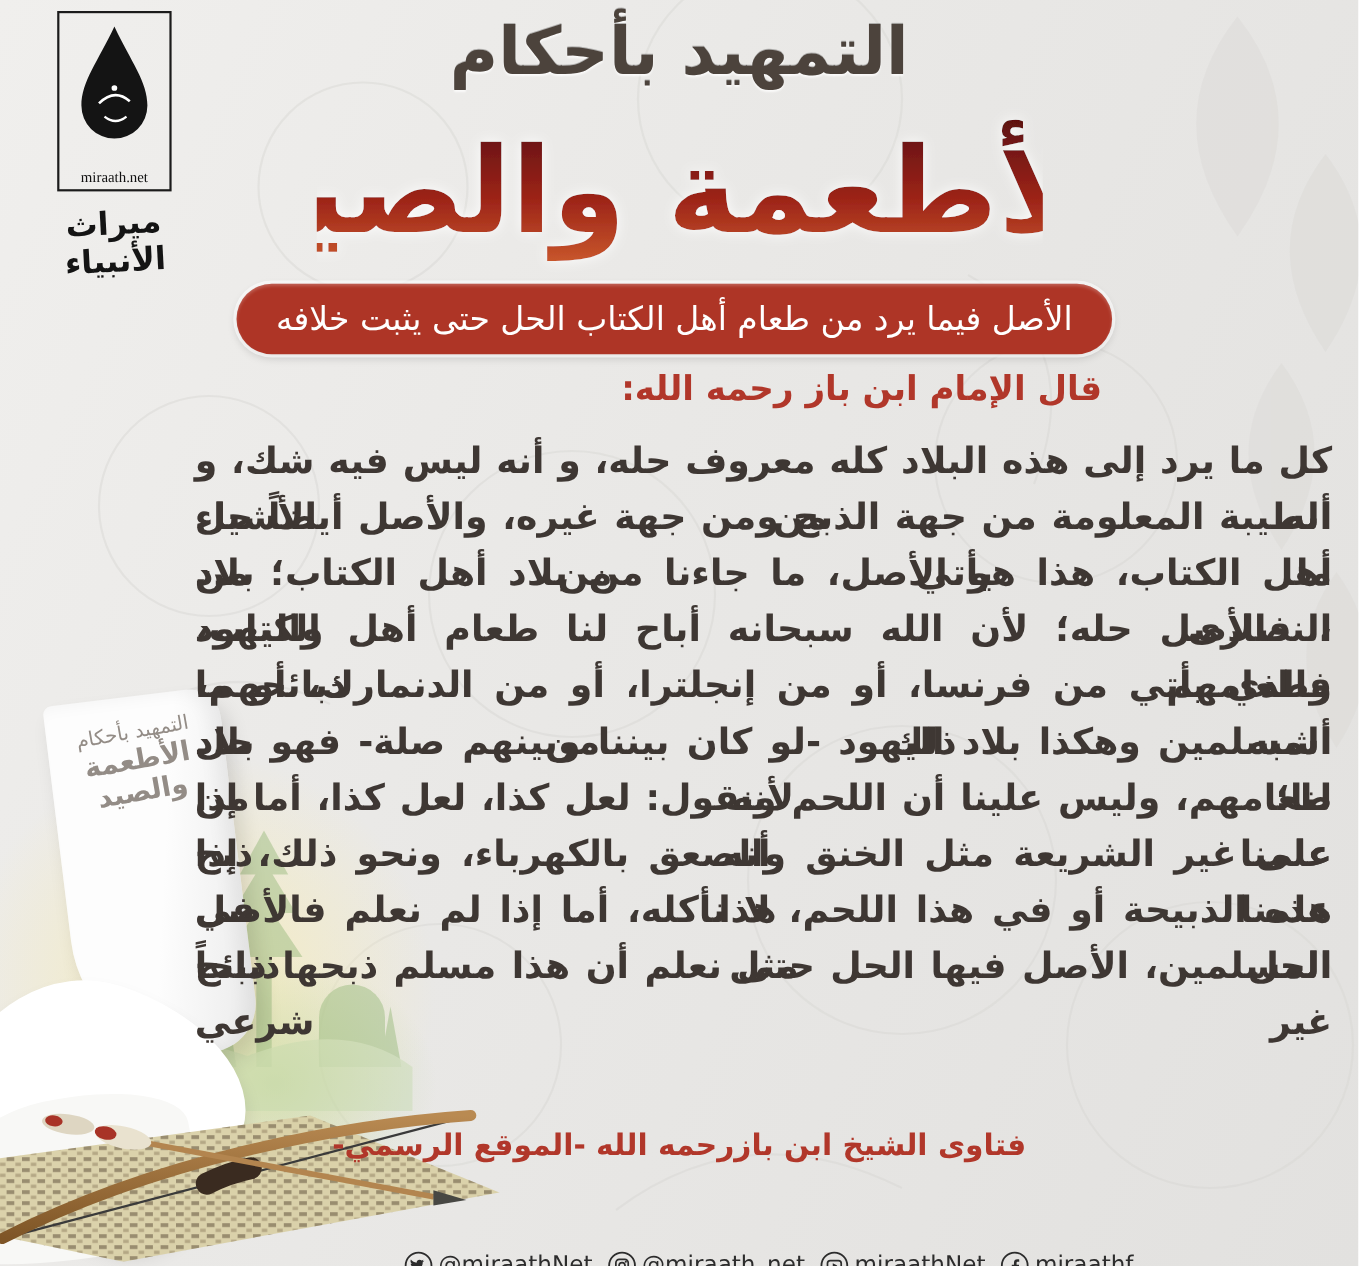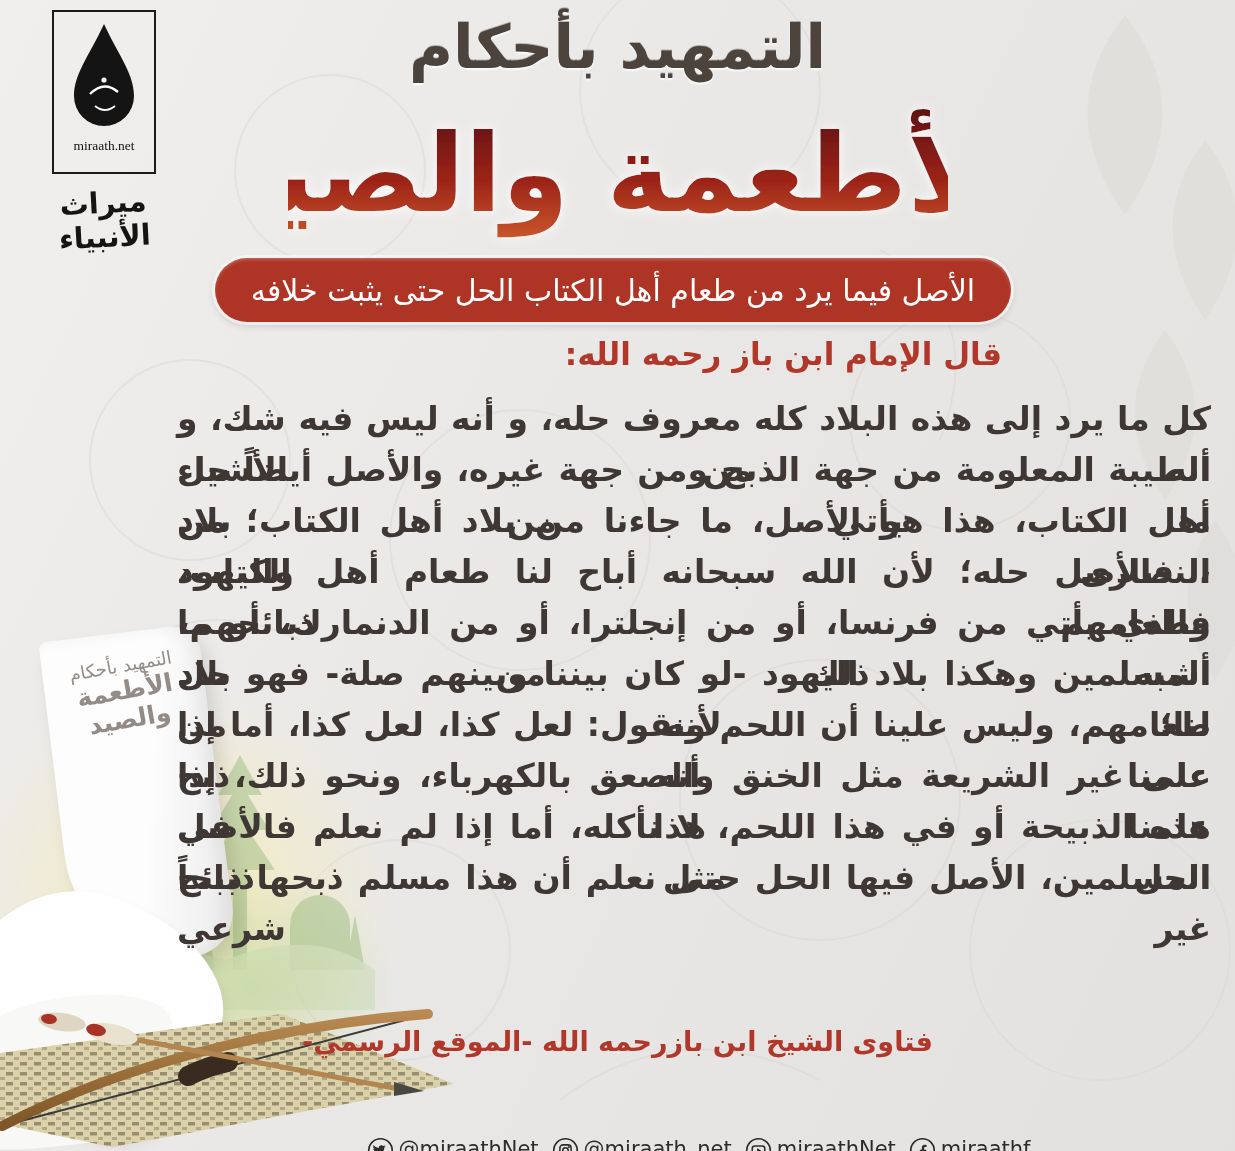--- a/index.html
+++ b/index.html
@@ -29,21 +29,21 @@
     border-radius:45% 55% 30% 70%/60% 40% 60% 40%;transform:rotate(18deg);
     box-shadow:4px 10px 16px rgba(0,0,0,.10);}
   .paper-wave2{left:-70px;top:1000px;width:250px;height:150px;background:#f8f8f6;z-index:2;
     border-radius:50% 50% 20% 80%/70% 30% 70% 30%;transform:rotate(-12deg);}
   .bow{left:-8px;top:992px;z-index:3;}
 
   
   .logo{left:34px;top:10px;width:140px;text-align:center;z-index:5;}
   .logo-frame{width:100px;height:160px;border:2.5px solid #1b1b1b;margin:0 auto;position:relative;}
   .logo-frame svg{margin:10px auto 0;}
-  .logo-site{position:absolute;bottom:18px;left:0;right:0;
+  .logo-site{position:absolute;bottom:3px;left:0;right:0;
     font-family:"Liberation Serif",serif;font-size:13.5px;color:#111;margin-top:28px;}
   .logo-calligraphy{margin-top:12px;font-size:29px;font-weight:bold;color:#141414;
     transform:rotate(-3deg);direction:rtl;}
 
   
   .title1{top:12px;left:0;right:0;text-align:center;direction:rtl;z-index:5;
     font-size:60px;font-weight:bold;color:#4c433c;
     text-shadow:0 -1px 0 rgba(0,0,0,.25),0 2px 2px rgba(255,255,255,.8);}
   .title2-wrap{top:66px;left:0;right:0;height:190px;display:flex;justify-content:center;z-index:5;}
 

